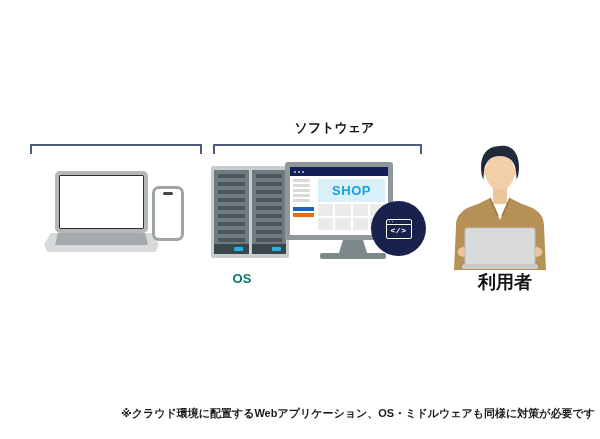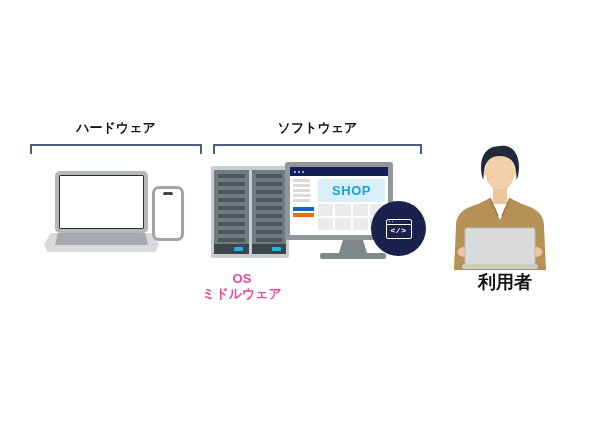--- a/index.html
+++ b/index.html
@@ -4,21 +4,21 @@
 <style>
   * { margin:0; padding:0; box-sizing:border-box; }
   html,body { background:#ffffff; }
   .canvas {
     position:relative; width:600px; height:439px; background:#ffffff;
     font-family:"Liberation Sans","DejaVu Sans",sans-serif; overflow:hidden;
   }
   .abs { position:absolute; }
   .sec-label { font-weight:700; font-size:13px; color:#121212; text-align:center; line-height:16px; }
   .bracket { border-top:2px solid #4f5d80; border-left:2px solid #4f5d80; border-right:2px solid #4f5d80; height:10px; }
-  .two-line { font-weight:700; font-size:13px; color:#ec4899; text-align:center; line-height:15px; }
+  .two-line { font-weight:700; font-size:13px; color:#0f766e; text-align:center; line-height:15px; }
 
   
   .hw-laptop-screen { left:55px; top:171px; width:93px; height:62px; background:#fff;
     border:4px solid #b4b8ba; border-radius:5px; }
   .hw-laptop-screen .bezel { position:absolute; inset:0; border:1.5px solid #2b2d2f; border-radius:1px; background:#fff; }
   .hw-laptop-base { left:44px; top:233px; width:115px; height:19px; background:#d7d9da;
     clip-path:polygon(6% 0, 94% 0, 100% 60%, 97% 100%, 3% 100%, 0 60%); }
   .hw-laptop-base .deck { position:absolute; left:11px; right:11px; top:0; height:12px; background:#a5a9ab;
     clip-path:polygon(3% 0, 97% 0, 100% 100%, 0 100%); }
   .hw-phone { left:152px; top:186px; width:32px; height:55px; background:#fff;
@@ -65,34 +65,33 @@
   
   .person { left:448px; top:142px; width:104px; height:128px; }
 
   .footnote { top:406px; right:5px; font-size:11px; font-weight:700; color:#1a1a1a; white-space:nowrap; }
 </style>
 </head>
 <body>
 
 <div class="canvas">
 
-  <div class="abs sec-label" style="left:30px; top:120px; width:172px;">ハードウェア</div>
   <div class="abs bracket" style="left:30px; top:144px; width:172px;"></div>
 
   <div class="abs hw-laptop-screen">
     <div class="bezel"></div>
   </div>
   <div class="abs hw-laptop-base">
     <div class="deck"></div>
   </div>
   <div class="abs hw-phone">
     <div class="notch"></div>
   </div>
 
-  <div class="abs sec-label" style="left:213px; top:120px; width:209px;">ソフトウェア</div>
+  <div class="abs sec-label" style="left:230px; top:120px; width:209px;">ソフトウェア</div>
   <div class="abs bracket" style="left:213px; top:144px; width:209px;"></div>
 
   <div class="abs servers">
     <div class="tower">
       <div class="slats"></div>
       <div class="panel">
           <span class="led"></span>
         </div>
     </div>
     <div class="tower">
@@ -144,21 +143,20 @@
       <div class="bw-title">
           <i></i>
           <i></i>
         </div>
       <div class="bw-glyph">&lt;/&gt;</div>
     </div>
   </div>
 
   <div class="abs two-line" style="left:192px; top:271px; width:100px;">
     <div>OS</div>
-    <div>ミドルウェア</div>
   </div>
   <div class="abs two-line" style="left:290px; top:271px; width:110px;">
   </div>
 
   <svg class="abs person" viewBox="0 0 104 128">
 
     <path d="M6,128 L8,84 C8,71 17,66 30,62 L42,56 C46,64 58,64 62,56 L74,62 C87,66 96,71 96,84 L98,128 Z" fill="#b69157"></path>
 
     <path d="M42,56 L62,56 L52,78 Z" fill="#ffffff"></path>
 
@@ -176,14 +174,15 @@
     <path d="M52,4 C39,4 33,13 33,25 C33,31 34,35 35.5,38 C35,21 41,14 52,14 C63,14 69,21 68.5,38 C70,35 71,31 71,25 C71,13 65,2 52,4 Z" fill="#212a3b"></path>
 
     <ellipse cx="16" cy="110" rx="6.5" ry="5" fill="#ecc59c"></ellipse>
     <ellipse cx="88" cy="110" rx="6.5" ry="5" fill="#ecc59c"></ellipse>
 
     <rect x="17" y="86" width="70" height="37" rx="2" fill="#d8dadb" stroke="#bdbfc0" stroke-width="1"></rect>
     <rect x="14" y="122" width="76" height="5" rx="2.5" fill="#c9cbcc"></rect>
   </svg>
   <div class="abs sec-label" style="left:450px; top:274px; width:110px; font-size:18px;">利用者</div>
 
+  <div class="abs footnote">※クラウド環境に配置するWebアプリケーション、OS・ミドルウェアも同様に対策が必要です</div>
 
 </div>
 
 </body></html>

